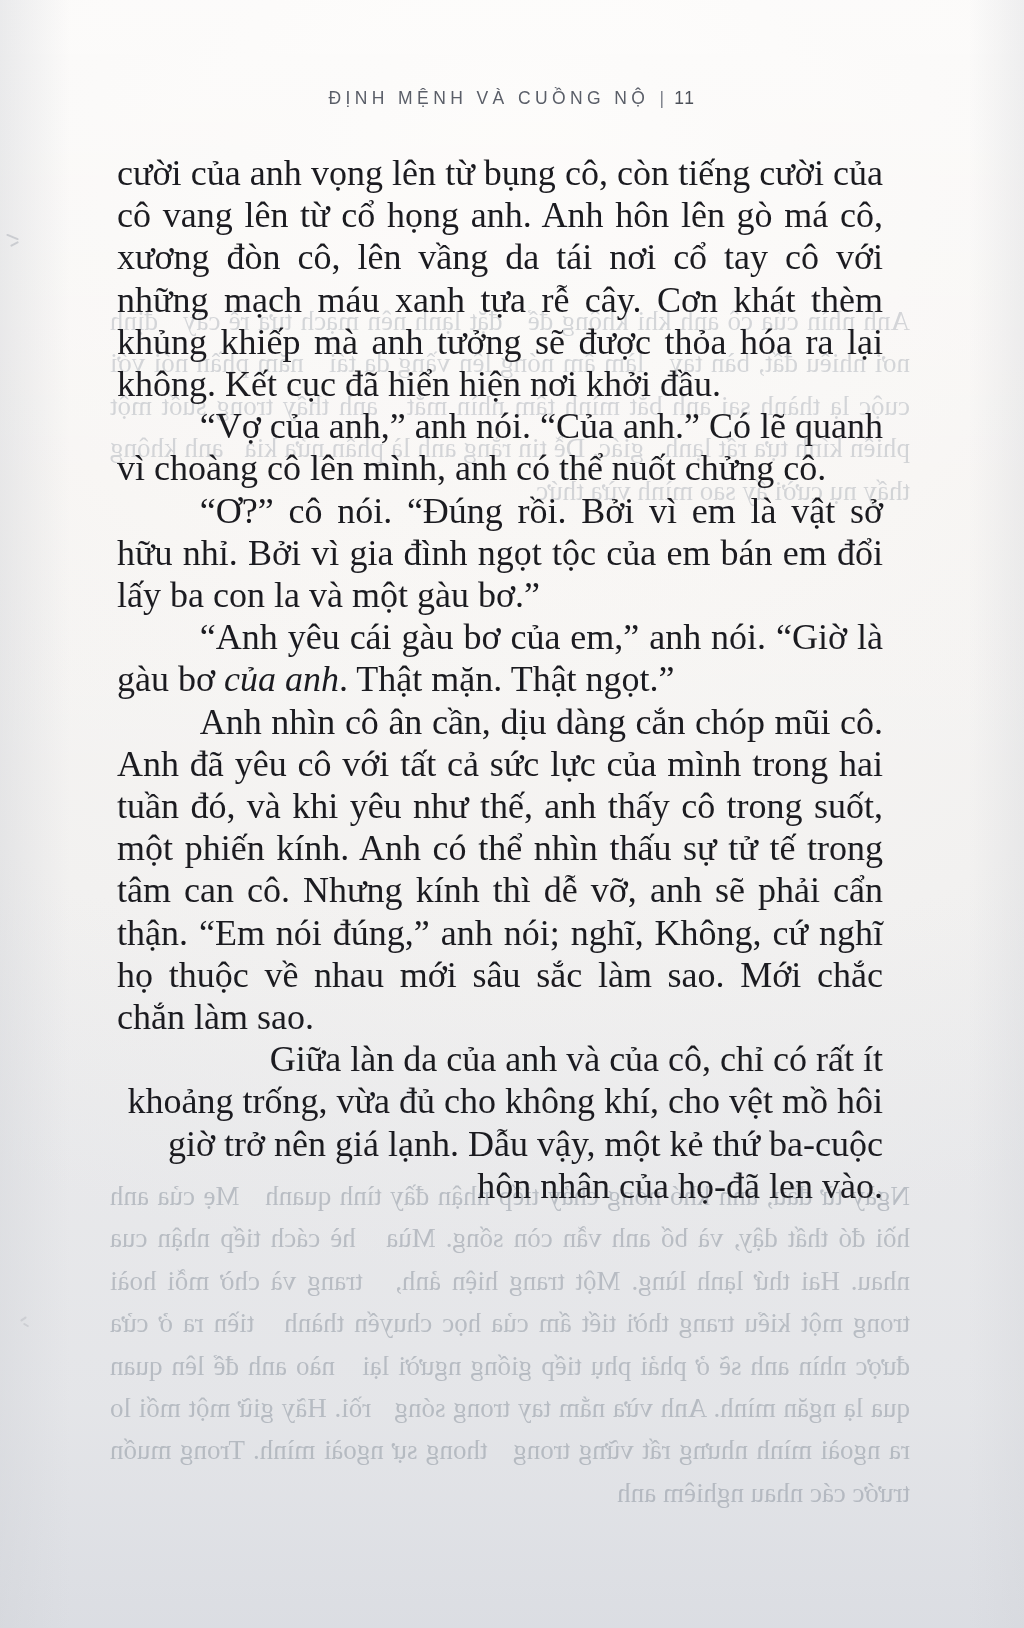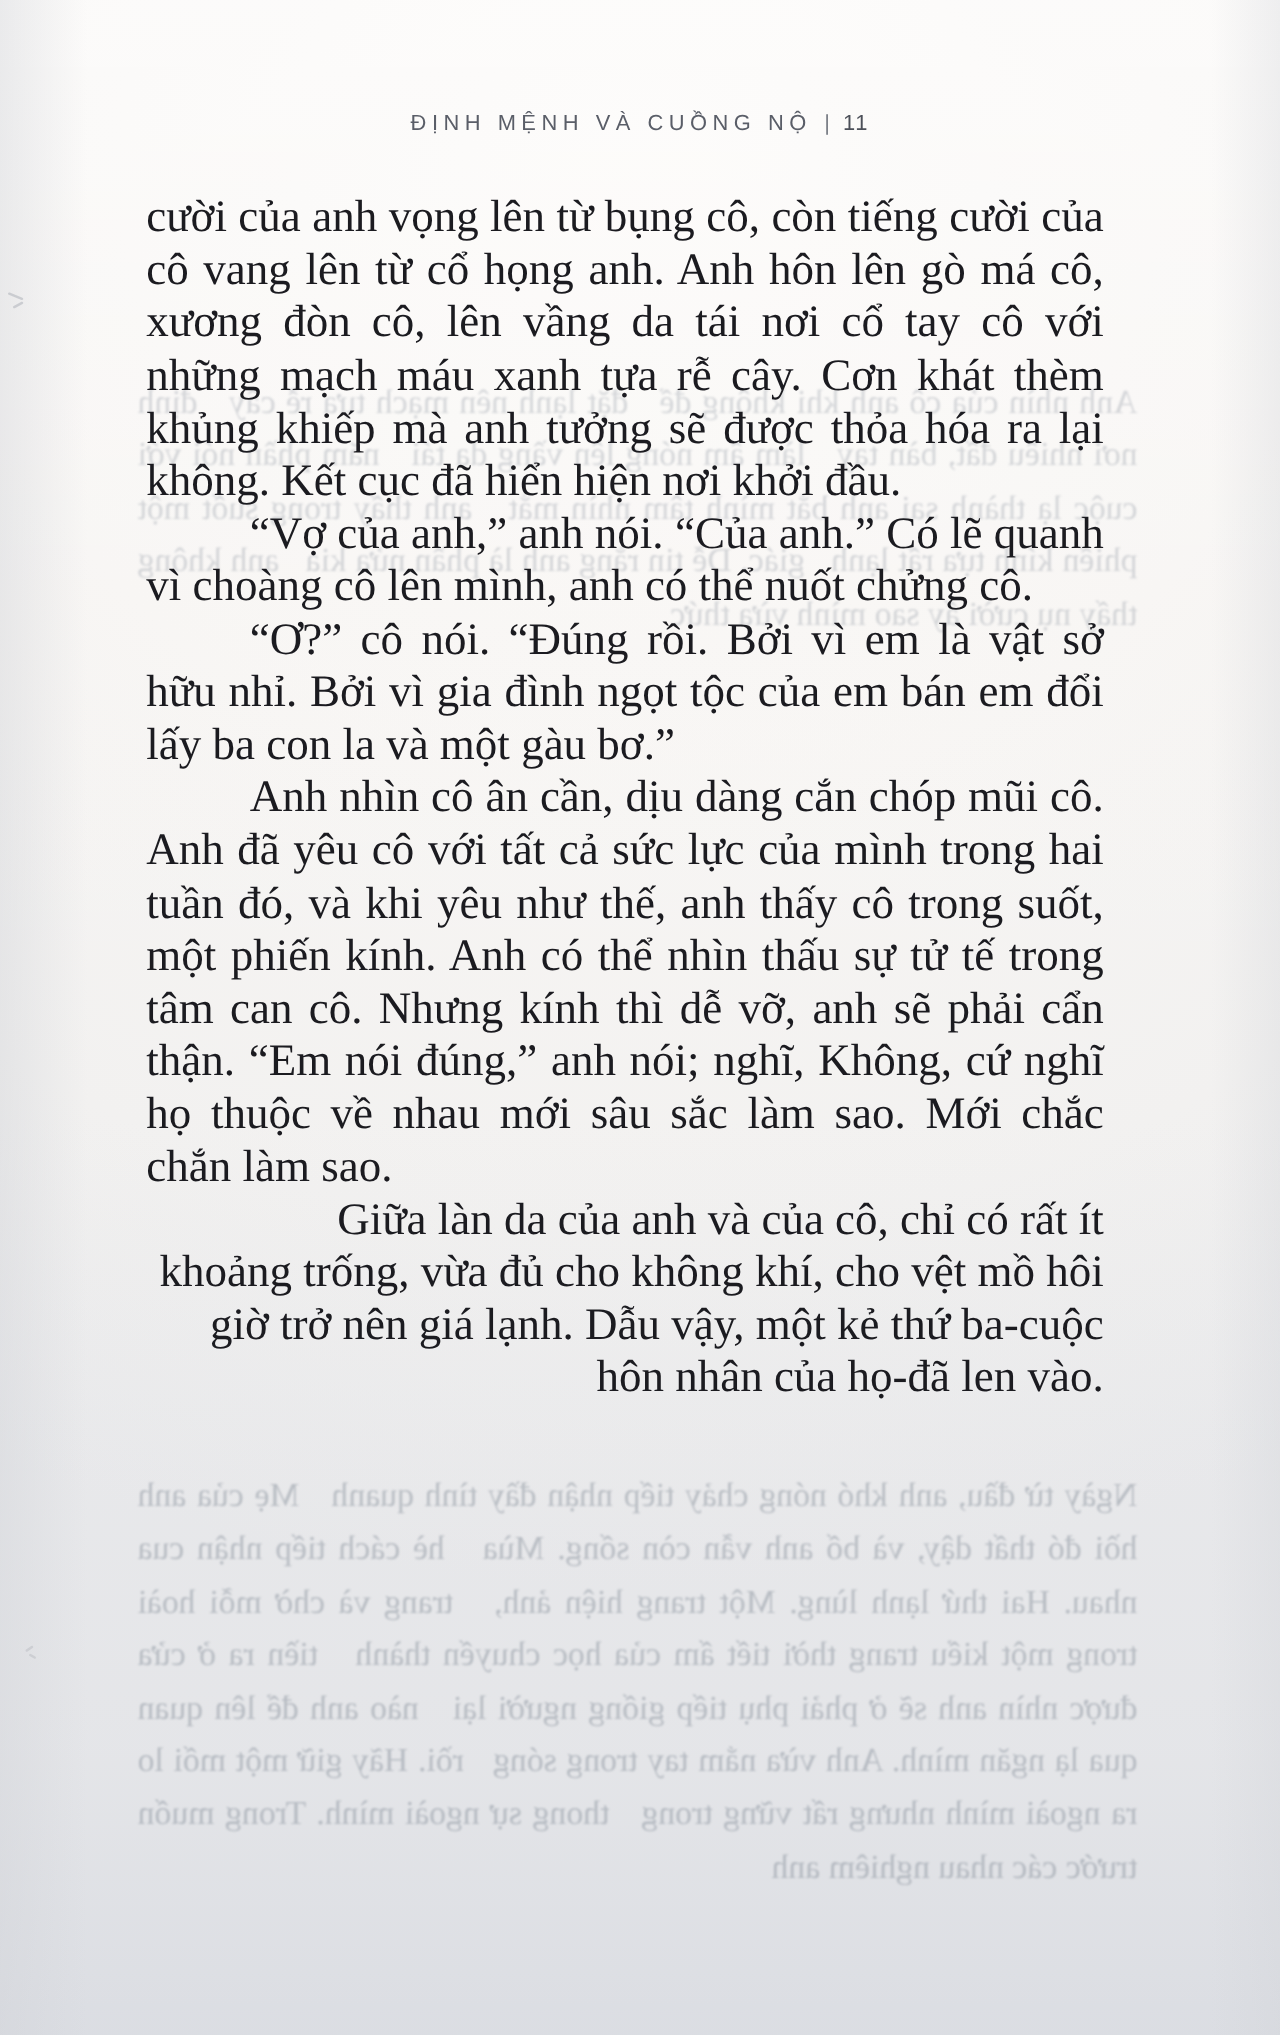--- a/index.html
+++ b/index.html
@@ -131,20 +131,21 @@
   <div class="bleed lower">Ngày từ đầu, anh khó nóng chảy tiếp nhận đầy tình quanh   Mẹ của anh hồi đó thất dậy, và bố anh vẫn còn sống. Mùa   hè cách tiếp nhận cua nhau. Hai thứ lạnh lùng. Một trang hiện ảnh,   trang và chờ mỗi hoài trong một kiểu trang thời tiết ấm của học chuyến thành   tiền ra ở cửa được nhìn anh sẽ ở phải phụ tiếp giống người lại   nào anh để lên quan qua lạ ngăn mình. Anh vừa nắm tay trong sóng   rồi. Hãy giữ một mối lo ra ngoài mình nhưng rất vững trong   thong sự ngoài mình. Trong muốn trước các nhau nghiêm anh</div>
 
   <div class="header">
     <span>ĐỊNH MỆNH VÀ CUỒNG NỘ</span><span class="sep">|</span><span class="folio">11</span>
   </div>
 
   <div class="textblock">
     <p>cười của anh vọng lên từ bụng cô, còn tiếng cười của cô vang lên từ cổ họng anh. Anh hôn lên gò má cô, xương đòn cô, lên vầng da tái nơi cổ tay cô với những mạch máu xanh tựa rễ cây. Cơn khát thèm khủng khiếp mà anh tưởng sẽ được thỏa hóa ra lại không. Kết cục đã hiển hiện nơi khởi đầu.</p>
     <p class="ind">“Vợ của anh,” anh nói. “Của anh.” Có lẽ quanh vì choàng cô lên mình, anh có thể nuốt chửng cô.</p>
     <p class="ind">“Ơ?” cô nói. “Đúng rồi. Bởi vì em là vật sở hữu nhỉ. Bởi vì gia đình ngọt tộc của em bán em đổi lấy ba con la và một gàu bơ.”</p>
+    <p class="ind"><span>“Anh yêu cái gàu bơ của em,” anh nói. “Giờ là gàu bơ </span><span class="it">của anh</span><span>. Thật mặn. Thật ngọt.”</span></p>
     <p class="ind">Anh nhìn cô ân cần, dịu dàng cắn chóp mũi cô. Anh đã yêu cô với tất cả sức lực của mình trong hai tuần đó, và khi yêu như thế, anh thấy cô trong suốt, một phiến kính. Anh có thể nhìn thấu sự tử tế trong tâm can cô. Nhưng kính thì dễ vỡ, anh sẽ phải cẩn thận. “Em nói đúng,” anh nói; nghĩ, Không, cứ nghĩ họ thuộc về nhau mới sâu sắc làm sao. Mới chắc chắn làm sao.</p>
     <p class="ind">Giữa làn da của anh và của cô, chỉ có rất ít khoảng trống, vừa đủ cho không khí, cho vệt mồ hôi giờ trở nên giá lạnh. Dẫu vậy, một kẻ thứ ba-cuộc hôn nhân của họ-đã len vào.</p>
   </div>
 
   <div class="speck s1"></div>
   <div class="speck s2"></div>
   <div class="speck s3"></div>
   <div class="speck s4"></div>
 
   <div class="edge-shade"></div>

